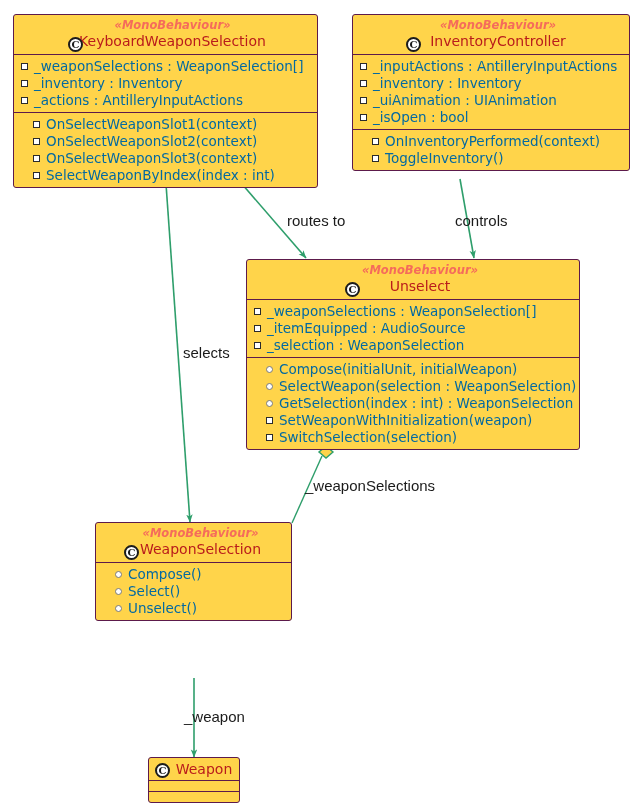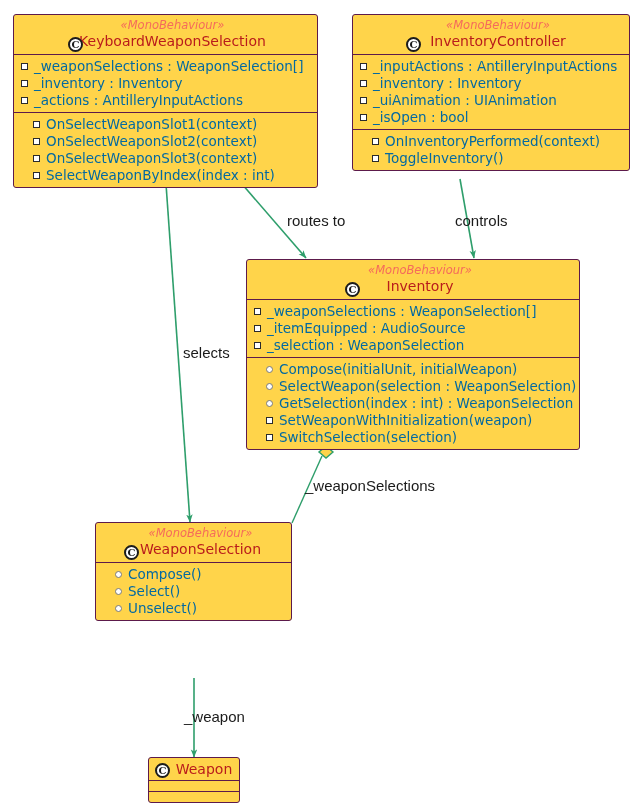--- a/index.html
+++ b/index.html
@@ -39,21 +39,21 @@
   .cls-header {
     position: relative;
     padding: 4px 8px 4px 8px;
     text-align: center;
     border-bottom: 1.5px solid #5C1A4B;
   }
   .stereotype {
     display: block;
     font-size: 11.5px;
     font-style: italic;
-    font-weight: normal;
+    font-weight: bold;
     color: #F56B5B;
     line-height: 13px;
     margin-left: 14px;
   }
   .cls-name {
     display: block;
     font-size: 14px;
     color: #b91c1c;
     line-height: 18px;
     margin-left: 14px;
@@ -245,21 +245,21 @@
         <span class="vis vis-private"></span>
         <span>ToggleInventory()</span>
       </div>
     </div>
   </div>
 
   <div class="uml-class" style="left:246px; top:259px; width:334px;">
     <div class="cls-header">
       <span class="cicon" style="left:98px; top:22px;">C</span>
       <span class="stereotype">«MonoBehaviour»</span>
-      <span class="cls-name">Inventory</span>
+      <span class="cls-name">Unselect</span>
     </div>
     <div class="compartment">
       <div class="member">
         <span class="vis vis-private"></span>
         <span>_weaponSelections : WeaponSelection[]</span>
       </div>
       <div class="member">
         <span class="vis vis-private"></span>
         <span>_itemEquipped : AudioSource</span>
       </div>

